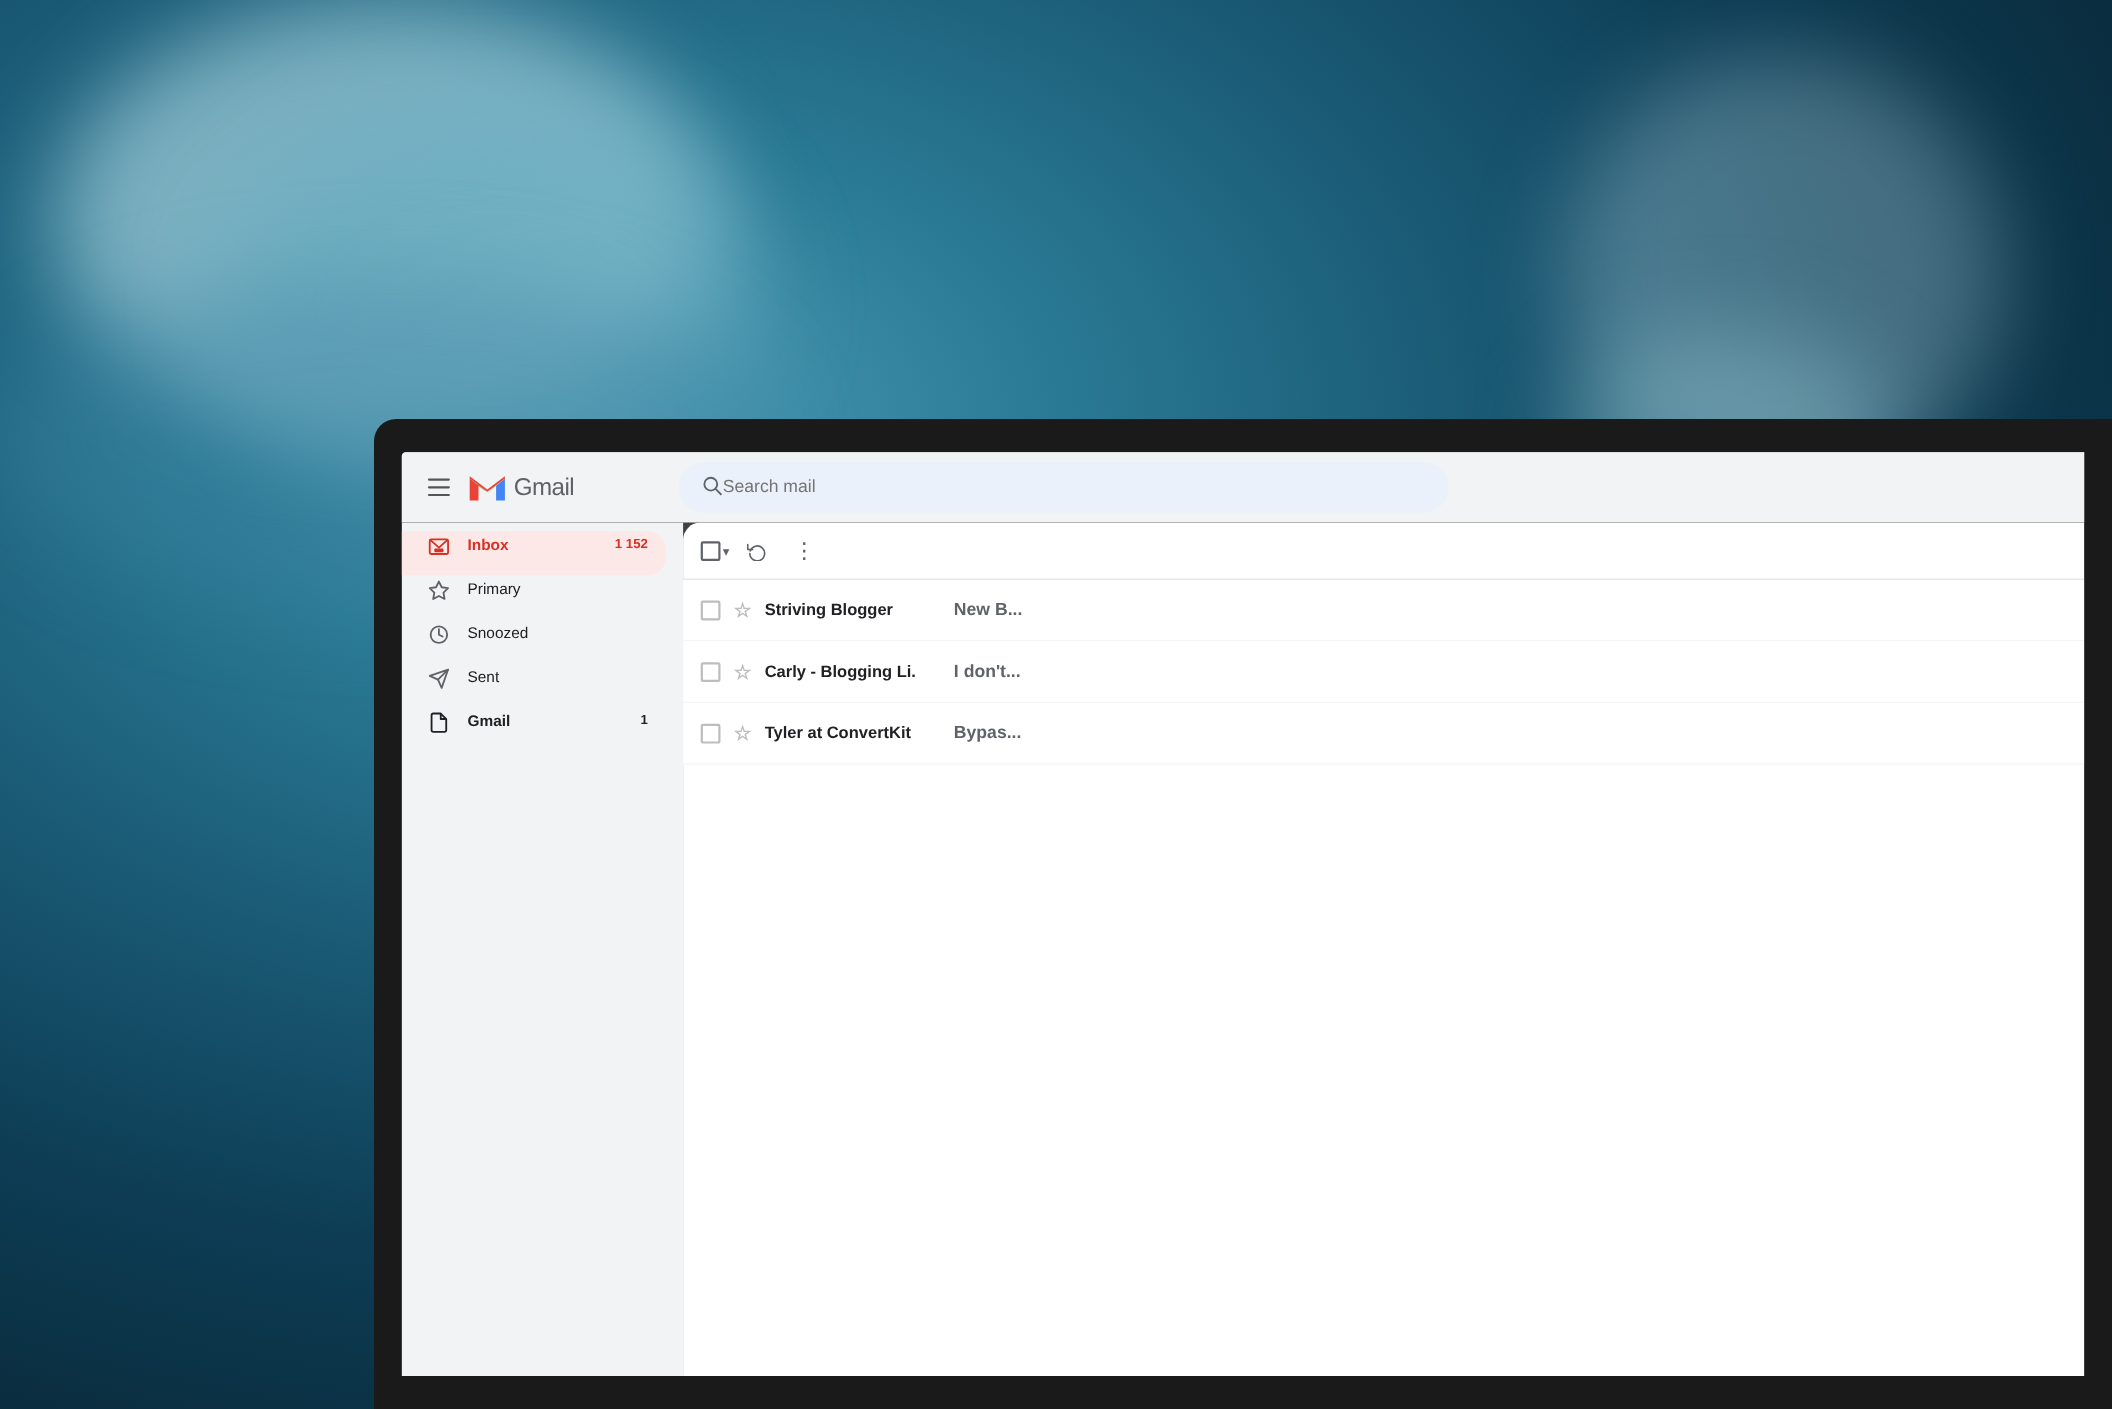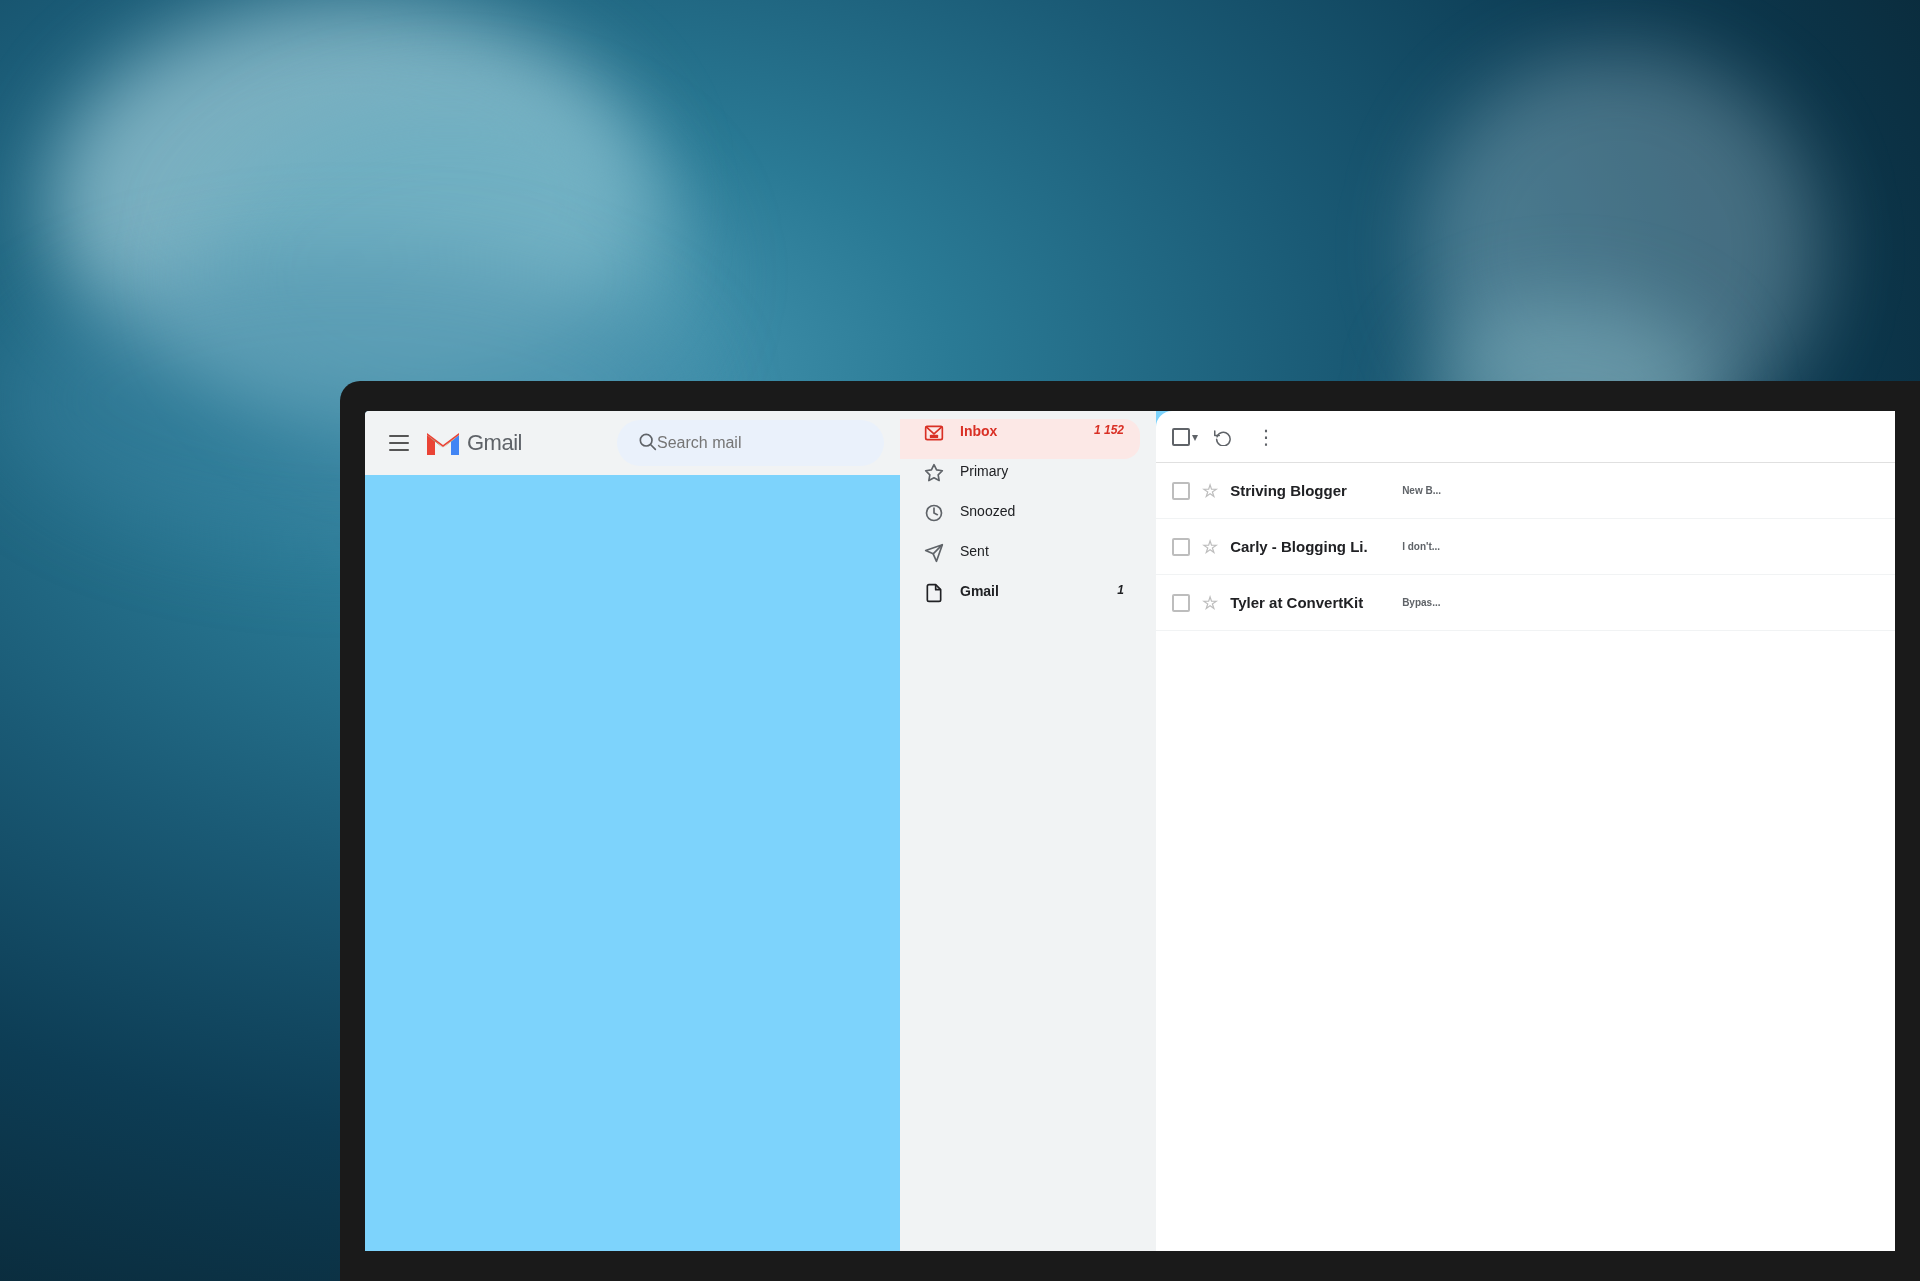--- a/index.html
+++ b/index.html
@@ -75,23 +75,23 @@
       height: 840px;
       background: #f1f3f4;
       border-radius: 4px 0 0 0;
       z-index: 2;
       overflow: hidden;
     }
 
     
     .gmail-ui {
       display: flex;
-      flex-direction: row;
+      flex-direction: column;
       height: 100%;
-      background: #7dd3fc;
+      background: #404040;
     }
 
     
     .gmail-header {
       display: flex;
       align-items: center;
       padding: 8px 16px;
       background: #f1f3f4;
       height: 64px;
       gap: 16px;
@@ -237,21 +237,20 @@
 
     .nav-item.active .nav-item-label {
       color: #d93025;
       font-weight: 600;
     }
 
     .nav-item-count {
       font-size: 12px;
       color: #202124;
       font-weight: 600;
-      font-style: italic;
     }
 
     .nav-item.active .nav-item-count {
       color: #d93025;
     }
 
     
     .inbox-icon {
       color: #d93025;
     }
@@ -388,21 +387,21 @@
       max-width: 180px;
       font-size: 15px;
       color: #202124;
       overflow: hidden;
       text-overflow: ellipsis;
       white-space: nowrap;
     }
 
     .email-preview {
       flex: 1;
-      font-size: 10px;
+      font-size: 16px;
       color: #5f6368;
       overflow: hidden;
       text-overflow: ellipsis;
       white-space: nowrap;
     }
   </style>
 </head>
 <body>
 
 <div class="background">

